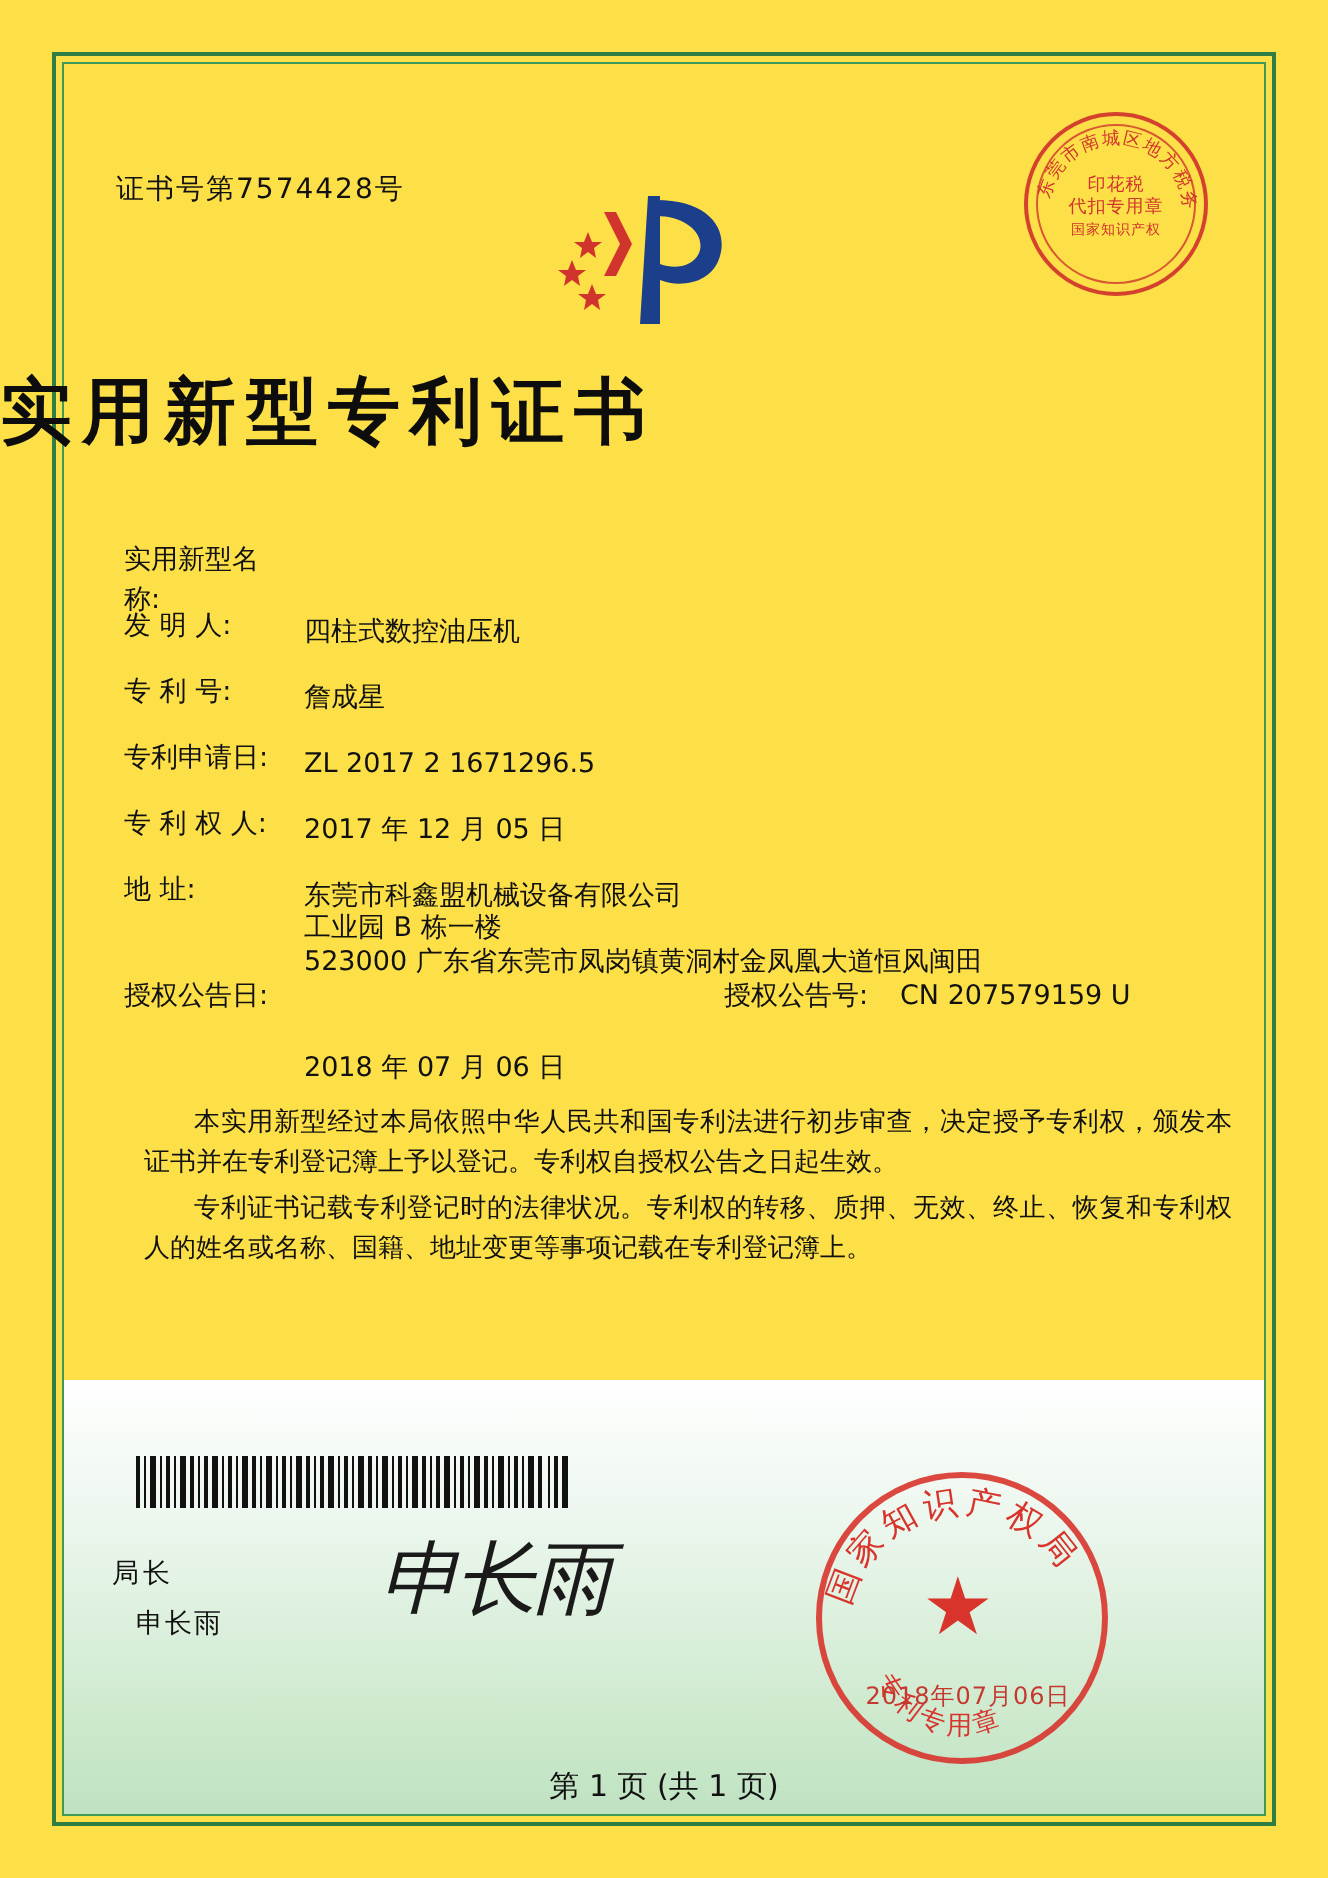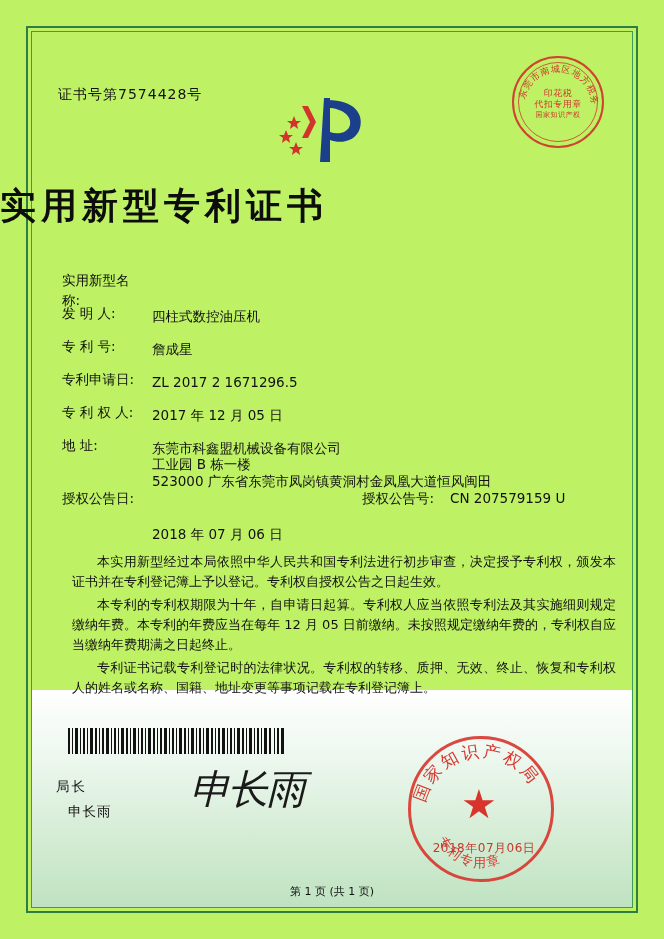--- a/index.html
+++ b/index.html
@@ -7,21 +7,21 @@
     padding: 0;
     background: #ffffff;
   }
   body {
     font-family: "DejaVu Sans", "Liberation Sans", sans-serif;
   }
   .page {
     position: relative;
     width: 664px;
     height: 939px;
-    background: #bef264;
+    background: #fde047;
     overflow: hidden;
   }
   
   .border-outer {
     position: absolute;
     left: 26px;
     top: 26px;
     width: 612px;
     height: 887px;
     border: 2px solid #2e7d43;
@@ -269,21 +269,21 @@
     letter-spacing: -2px;
     white-space: nowrap;
   }
 
   .footer {
     position: absolute;
     left: 0;
     top: 884px;
     width: 664px;
     text-align: center;
-    font-size: 11px;
+    font-size: 15px;
     color: #111;
   }
 </style>
 </head>
 <body>
 
 <div class="page">
 
   <div class="bottom-band"></div>
   <div class="border-outer"></div>
@@ -363,21 +363,20 @@
         <span class="f-label">授权公告日:</span>
         <span class="f-value">2018 年 07 月 06 日</span>
         <span class="f-label-right">授权公告号:</span>
         <span class="f-value-right">CN 207579159 U</span>
       </div>
 
     </div>
 
     <div class="paras">
       <p>本实用新型经过本局依照中华人民共和国专利法进行初步审查，决定授予专利权，颁发本证书并在专利登记簿上予以登记。专利权自授权公告之日起生效。</p>
-      <p>本专利的专利权期限为十年，自申请日起算。专利权人应当依照专利法及其实施细则规定缴纳年费。本专利的年费应当在每年 12 月 05 日前缴纳。未按照规定缴纳年费的，专利权自应当缴纳年费期满之日起终止。</p>
       <p>专利证书记载专利登记时的法律状况。专利权的转移、质押、无效、终止、恢复和专利权人的姓名或名称、国籍、地址变更等事项记载在专利登记簿上。</p>
     </div>
 
     <div class="barcode">
       <svg width="220" height="26" viewBox="0 0 220 26">
         <g fill="#111">
           <rect x="0" y="0" width="2" height="26"></rect>
             <rect x="4" y="0" width="1" height="26"></rect>
           <rect x="7" y="0" width="3" height="26"></rect>
             <rect x="12" y="0" width="1" height="26"></rect>

